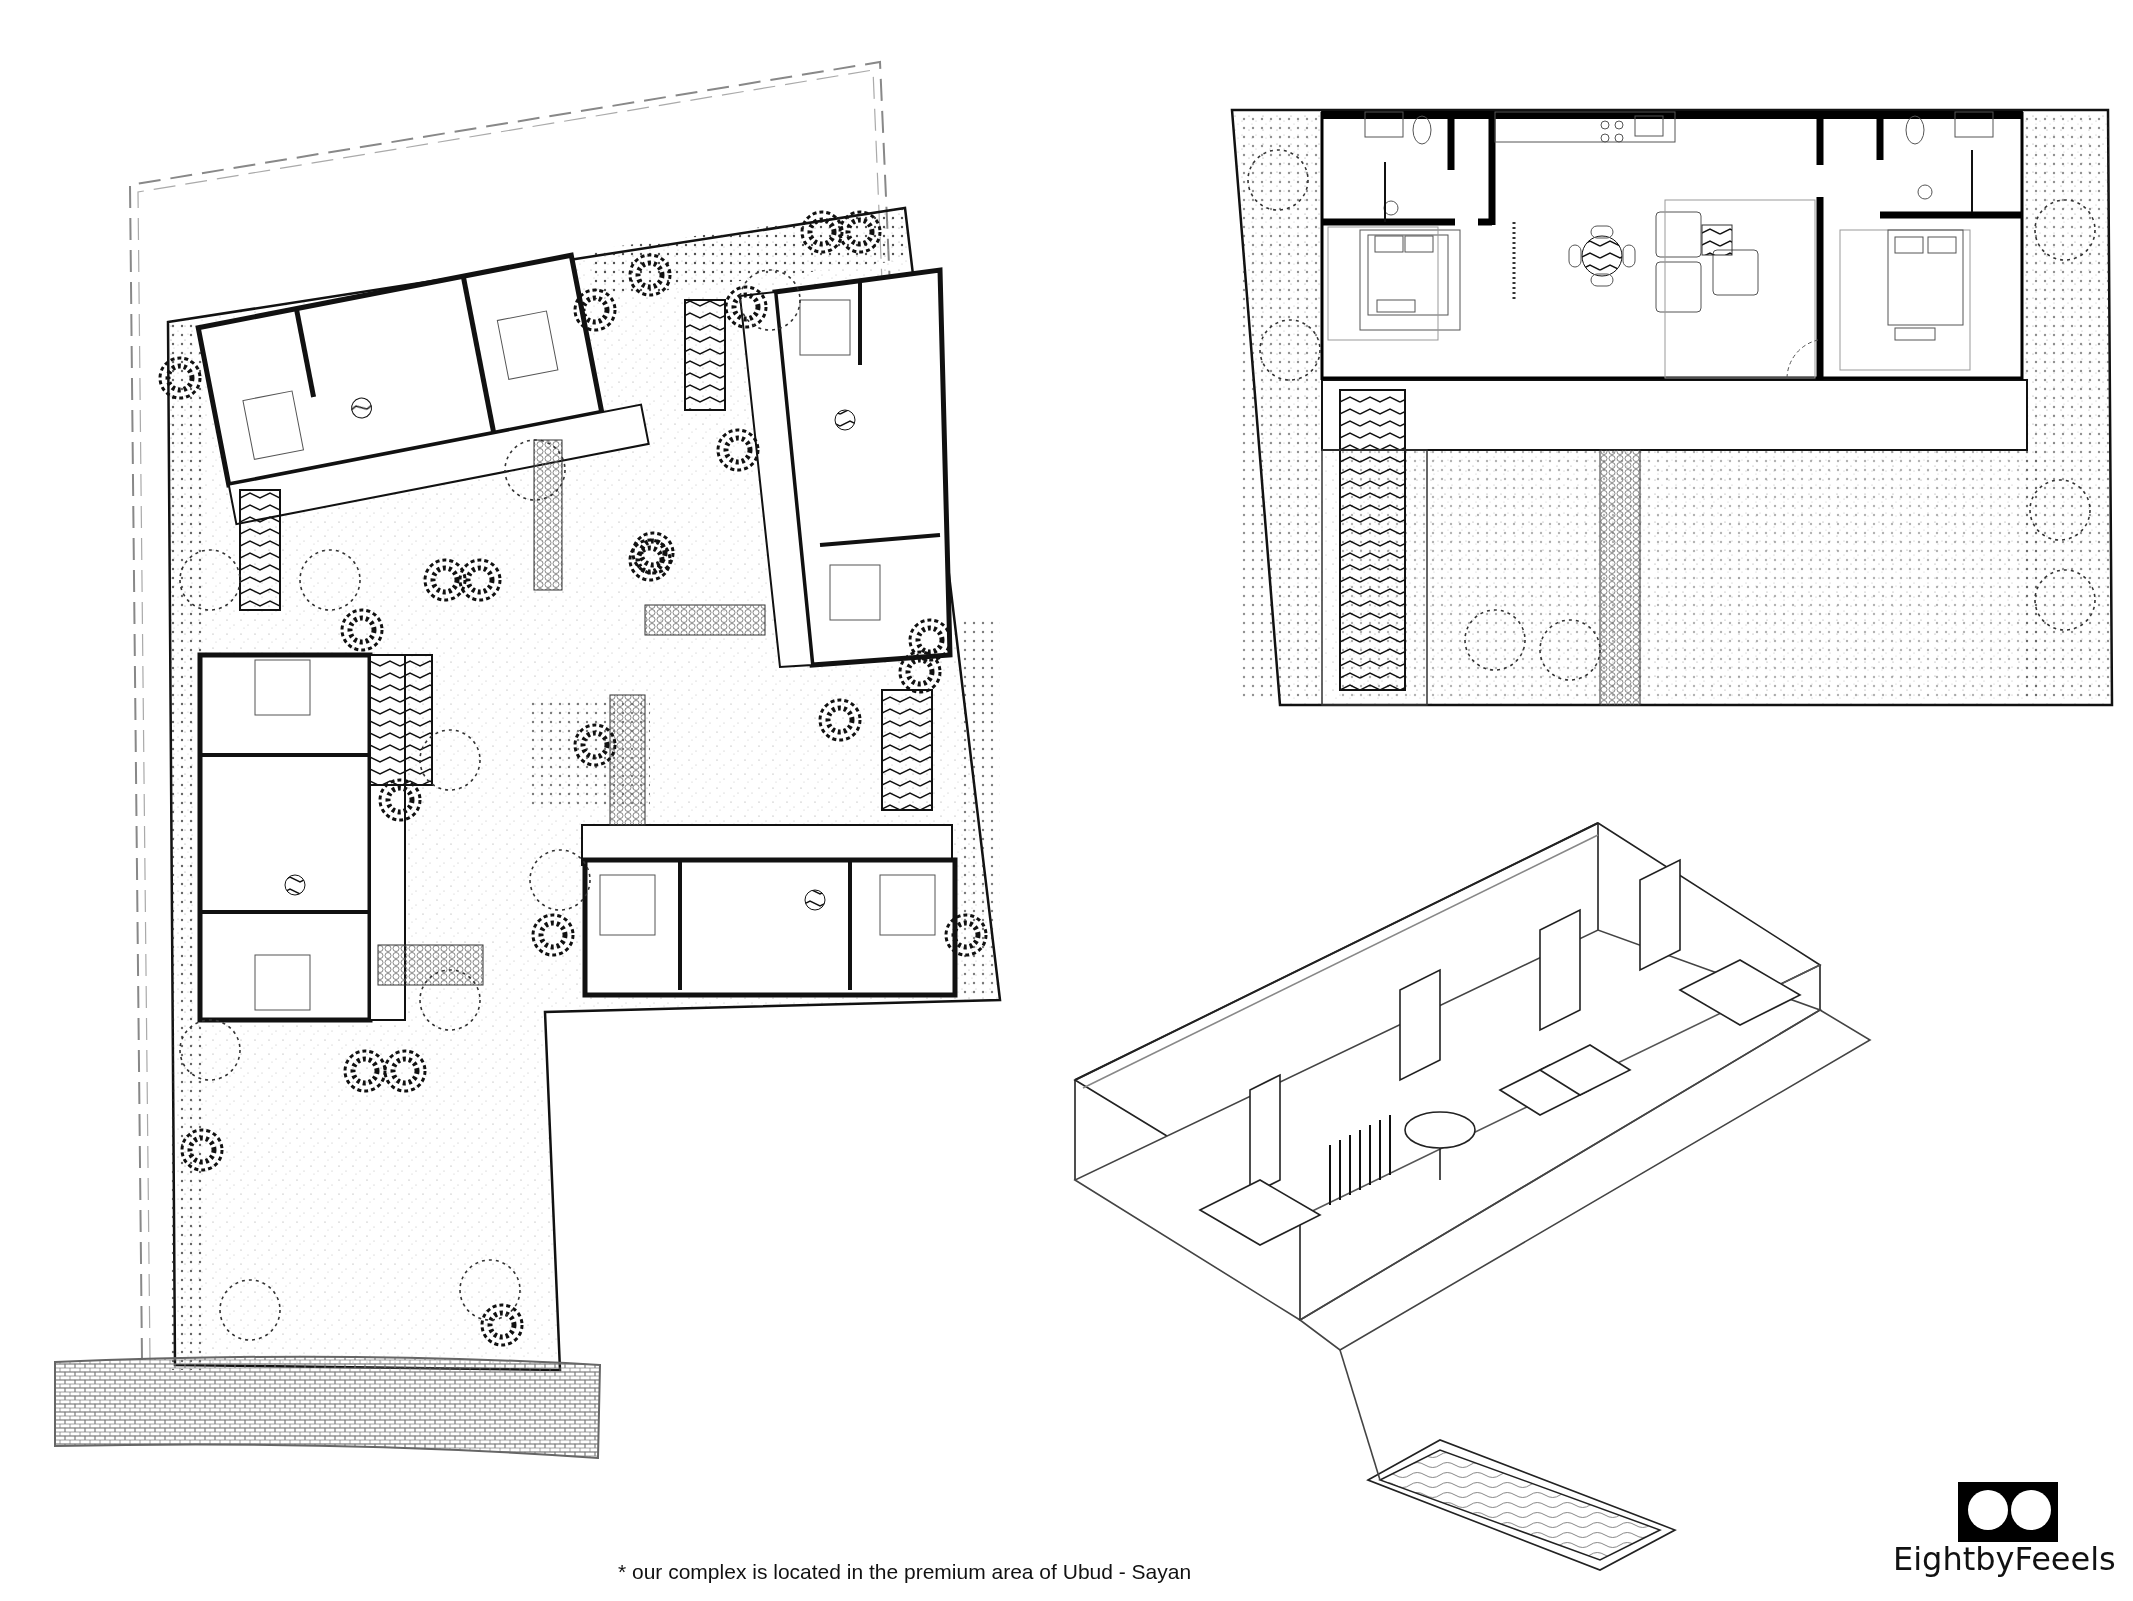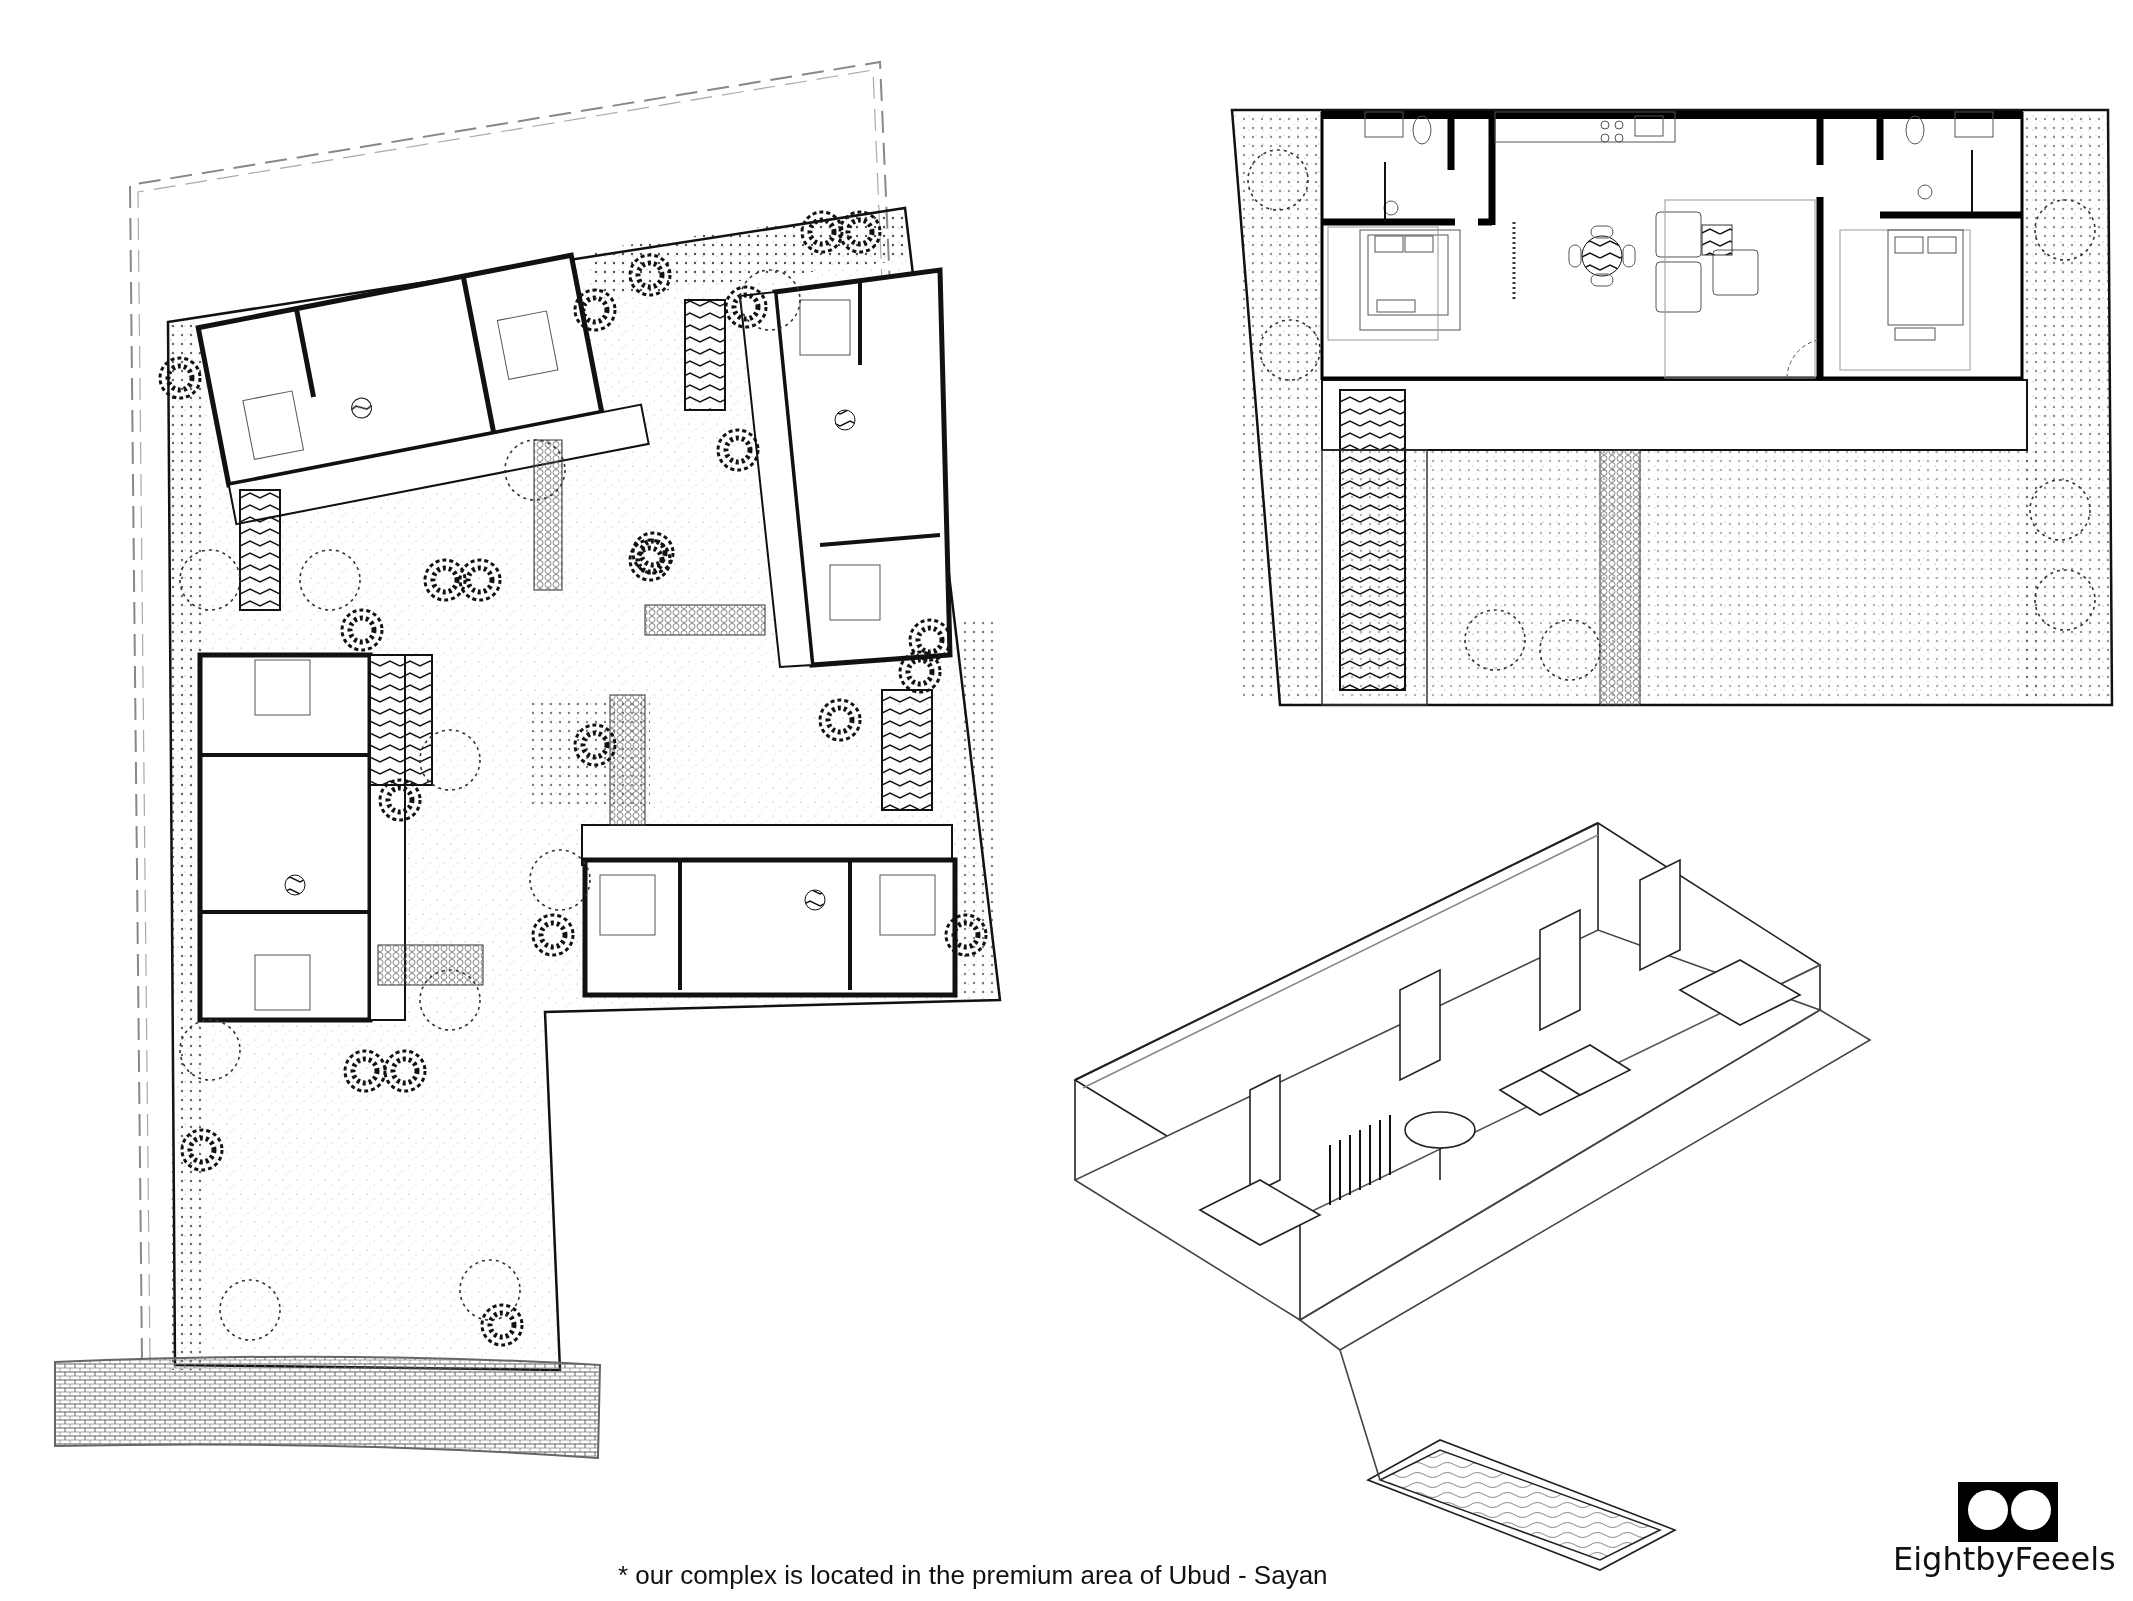--- a/index.html
+++ b/index.html
@@ -1,18 +1,18 @@
 <!DOCTYPE html>
 <html><head>
 <meta charset="utf-8">
 <style>
   html, body { margin:0; padding:0; background:#ffffff; }
   body { width:2133px; height:1601px; position:relative; overflow:hidden; font-family:"Liberation Sans", sans-serif; color:#111; }
   .layer { position:absolute; left:0; top:0; }
-  .caption { position:absolute; left:618px; top:1560px; font-size:26px; color:#111; white-space:nowrap; font-family:"Liberation Sans", sans-serif; }
+  .caption { position:absolute; left:618px; top:1560px; font-size:21px; color:#111; white-space:nowrap; font-family:"Liberation Sans", sans-serif; }
   .brand { position:absolute; left:1958px; top:1482px; width:100px; height:60px; background:#000; }
   .brand .dot { position:absolute; top:8px; width:40px; height:40px; border-radius:50%; background:#fff; }
   .brand .d1 { left:10px; }
   .brand .d2 { left:53px; }
   .brand-name { position:absolute; left:1893px; top:1540px; font-size:32px; color:#111; white-space:nowrap; font-family:"DejaVu Sans", sans-serif; }
 </style>
 </head>
 <body>
 
 <svg class="layer" width="2133" height="1601" viewBox="0 0 2133 1601" xmlns="http://www.w3.org/2000/svg">

